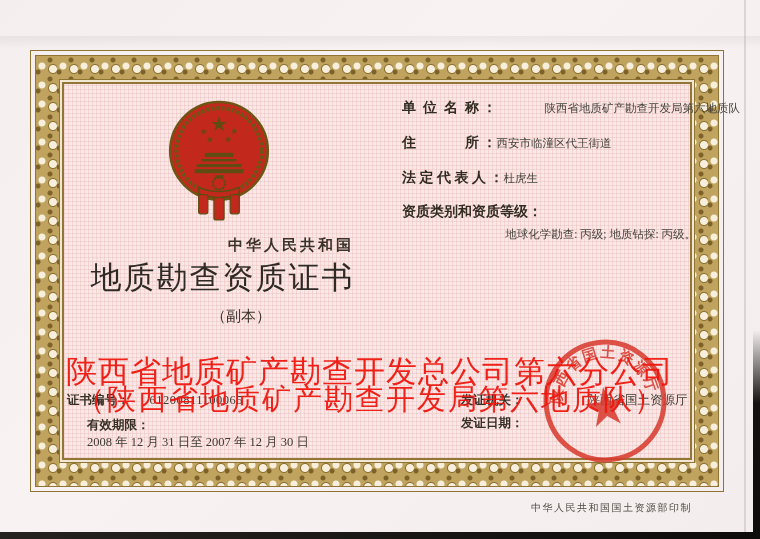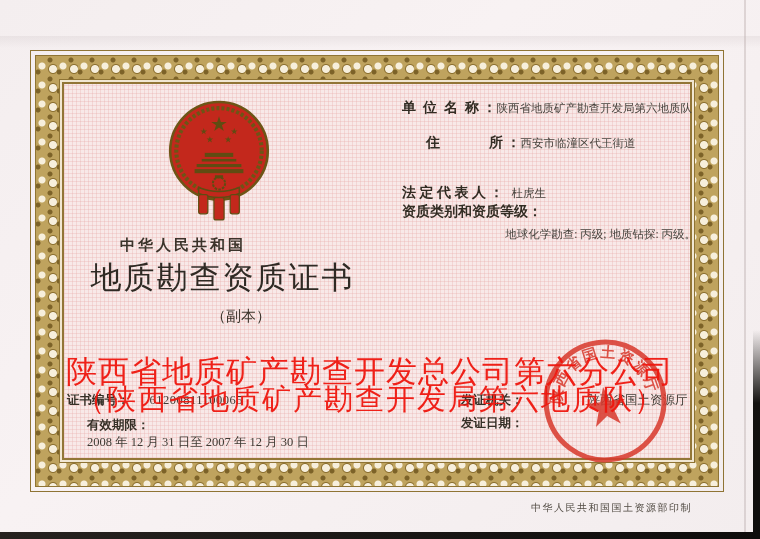--- a/index.html
+++ b/index.html
@@ -28,31 +28,31 @@
       radial-gradient(circle at 2px 16px,#7c6228 0 2px,rgba(124,98,40,0) 3px);
     background-size:21px 19px;}
   .inner{position:absolute;inset:31px;border:2px solid #927637;
     box-shadow:0 0 0 2px #f1e7d2,0 0 0 3px #8f7434;
     background-color:#f8e9e8;
     background-image:
       repeating-linear-gradient(0deg,rgba(231,168,165,.30) 0 1px,rgba(231,168,165,0) 1px 4px),
       repeating-linear-gradient(90deg,rgba(231,168,165,.30) 0 1px,rgba(231,168,165,0) 1px 4px);}
   
   .emblem{position:absolute;left:166px;top:100px;width:106px;height:122px;}
-  .country{position:absolute;left:120px;top:236px;width:234px;text-align:left;
+  .country{position:absolute;left:120px;top:236px;width:234px;text-align:right;
     font-size:15px;font-weight:bold;letter-spacing:3px;color:#3b332a;}
   .cert-title{position:absolute;left:75px;top:257px;width:295px;text-align:center;
     font-size:31px;font-weight:normal;letter-spacing:2px;color:#2f2a24;}
   .copy-label{position:absolute;left:120px;top:307px;width:242px;text-align:center;
     font-size:15px;color:#3b332a;}
   
   .field-row{position:absolute;left:402px;display:flex;align-items:baseline;white-space:pre;}
   .field-label{font-size:14px;font-weight:bold;color:#322c23;white-space:pre;}
   .field-value{font-size:11.5px;color:#46423c;white-space:pre;}
-  .row1{top:99px;}.row2{top:134px;margin-left:24px;}.row3{top:184px;gap:8px;}.row4{top:203px;}
+  .row1{top:99px;gap:48px;}.row2{top:134px;}.row3{top:169px;}.row4{top:203px;}
   .grades{position:absolute;right:64px;top:227px;font-size:11.5px;color:#46423c;}
   
   .b-label{font-size:12.5px;font-weight:bold;color:#363027;}
   .b-value{font-size:12.5px;color:#3f3a33;white-space:pre;margin-left:20px;}
   .certno-row{position:absolute;left:67px;top:392px;display:flex;align-items:baseline;}
   .validity-row{position:absolute;left:67px;top:417px;display:flex;align-items:baseline;flex-direction:column;}
   .issuer-row{position:absolute;left:461px;top:392px;display:flex;align-items:baseline;gap:44px;}
   .date-row{position:absolute;left:461px;top:415px;display:flex;align-items:flex-start;}
   .certno-row .b-value{letter-spacing:.5px;}
   .printed-by{position:absolute;left:531px;top:501px;font-size:10px;letter-spacing:1.5px;color:#514b43;}

